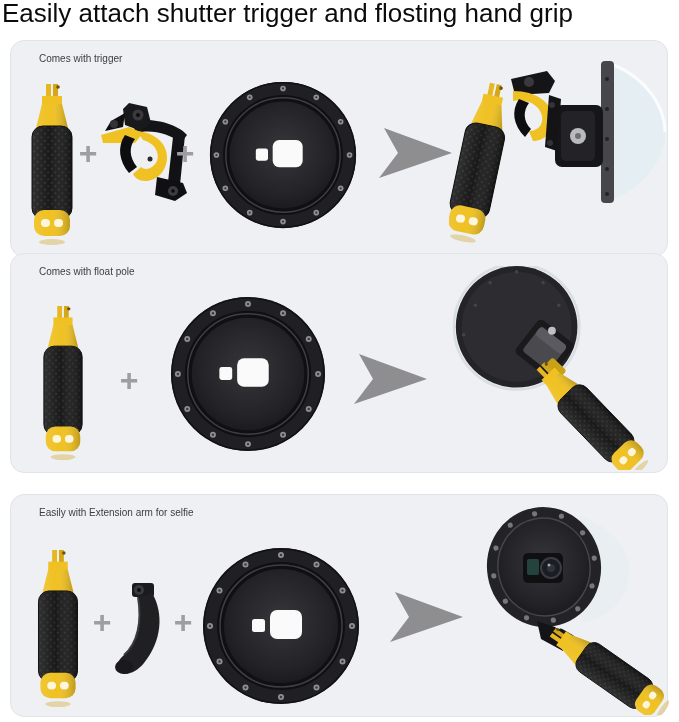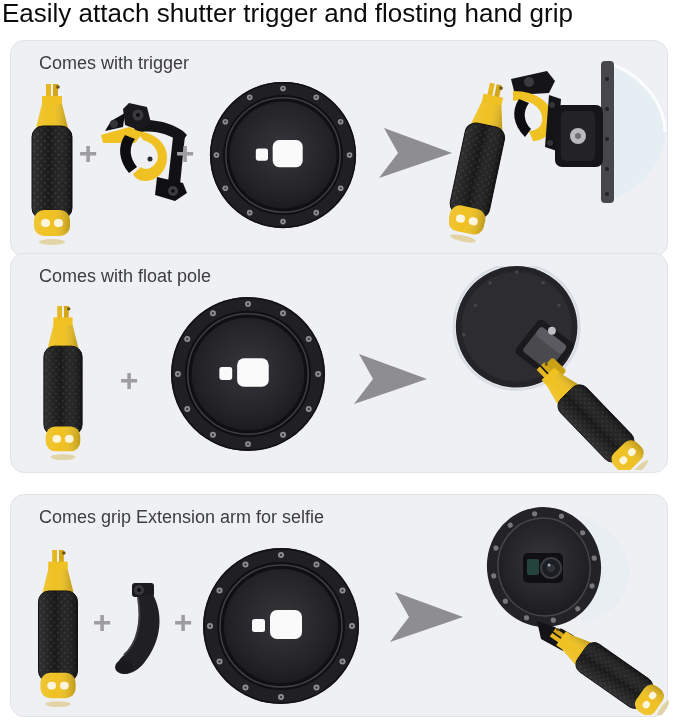--- a/index.html
+++ b/index.html
@@ -15,21 +15,21 @@
     position:absolute;left:10px;width:656px;
     background:var(--panel-bg,#eef0f3);
     border:1px solid var(--panel-border,#e1e4e8);
     border-radius:14px;
   }
   #panel-1{top:40px;height:215px;}
   #panel-2{top:253px;height:218px;}
   #panel-3{top:494px;height:221px;}
   .panel-label{
     position:absolute;left:28px;top:12px;
-    font-size:18px;color:var(--label-text,#3d3d3f);
+    font-size:10px;color:var(--label-text,#3d3d3f);
   }
   .abs{position:absolute;}
   .plus{
     position:absolute;width:24px;text-align:center;line-height:1;
     font-weight:bold;font-size:32px;color:var(--plus-gray,#a0a0a3);
     font-family:"Liberation Sans",sans-serif;
   }
 </style>
 </head>
 <body>
@@ -204,21 +204,21 @@
       <rect x="78" y="68" width="34" height="32" rx="4" fill="#49494e"></rect>
       <rect x="78" y="68" width="34" height="11" rx="4" fill="#5a5a60"></rect>
     </g>
     <circle cx="103" cy="66" r="4" fill="#bfc0c3"></circle>
     <rect x="96" y="98" width="20" height="14" rx="3" fill="#caa015" transform="rotate(44 106 105)"></rect>
     <use href="#grip-shape" transform="translate(69,100) rotate(-44 23 0) scale(0.92)"></use>
   </svg>
 </section>
 
 <section class="panel" id="panel-3">
-  <div class="panel-label">Comes grip Extension arm for selfie</div>
+  <div class="panel-label">Easily with Extension arm for selfie</div>
   <svg class="abs" style="left:24px;top:54px" width="46" height="158" viewBox="0 0 46 162">
       <use href="#grip-shape"></use>
     </svg>
   <span class="plus" style="left:79px;top:111px">+</span>
   <svg class="abs" style="left:101px;top:86px" width="56" height="100" viewBox="0 0 56 100">
       <use href="#arm-shape"></use>
     </svg>
   <span class="plus" style="left:160px;top:111px">+</span>
   <svg class="abs" style="left:190px;top:51px" width="160" height="160" viewBox="0 0 160 160">
       <use href="#dome-shape"></use>

